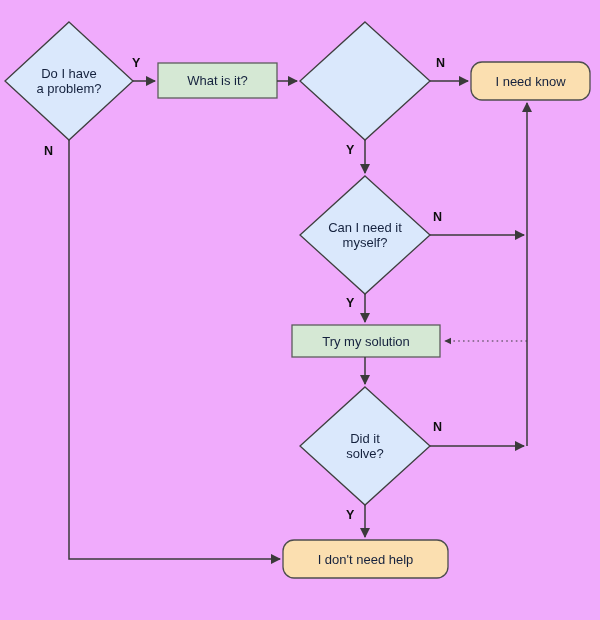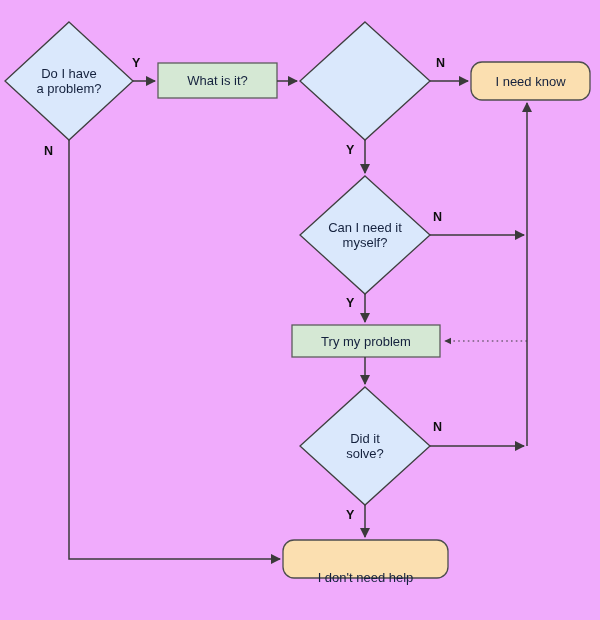--- a/index.html
+++ b/index.html
@@ -106,26 +106,26 @@
 a problem?</div>
 
   <div class="node-text" style="left:158px; top:63px; width:119px; height:35px;">What is it?</div>
 
 
   <div class="node-text" style="left:471px; top:62px; width:119px; height:38px;">I need know</div>
 
   <div class="node-text" style="left:305px; top:205px; width:120px; height:60px;">Can I need it
 myself?</div>
 
-  <div class="node-text" style="left:292px; top:325px; width:148px; height:32px;">Try my problem</div>
+  <div class="node-text" style="left:292px; top:325px; width:148px; height:32px;">Try my solution</div>
 
   <div class="node-text" style="left:305px; top:416px; width:120px; height:60px;">Did it
 solve?</div>
 
-  <div class="node-text" style="left:283px; top:540px; width:165px; height:38px;margin-top:18px;">I don't need help</div>
+  <div class="node-text" style="left:283px; top:540px; width:165px; height:38px;">I don't need help</div>
 
   <div class="edge-label" style="left:132px; top:57px;">Y</div>
 
   <div class="edge-label" style="left:44px; top:145px;">N</div>
 
   <div class="edge-label" style="left:436px; top:57px;">N</div>
 
   <div class="edge-label" style="left:346px; top:144px;">Y</div>
 
   <div class="edge-label" style="left:433px; top:211px;">N</div>

